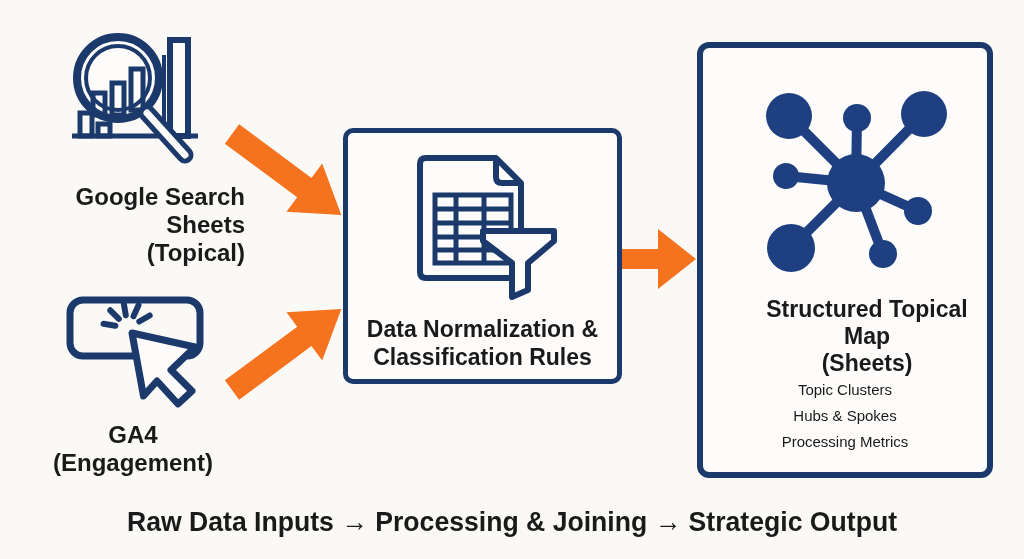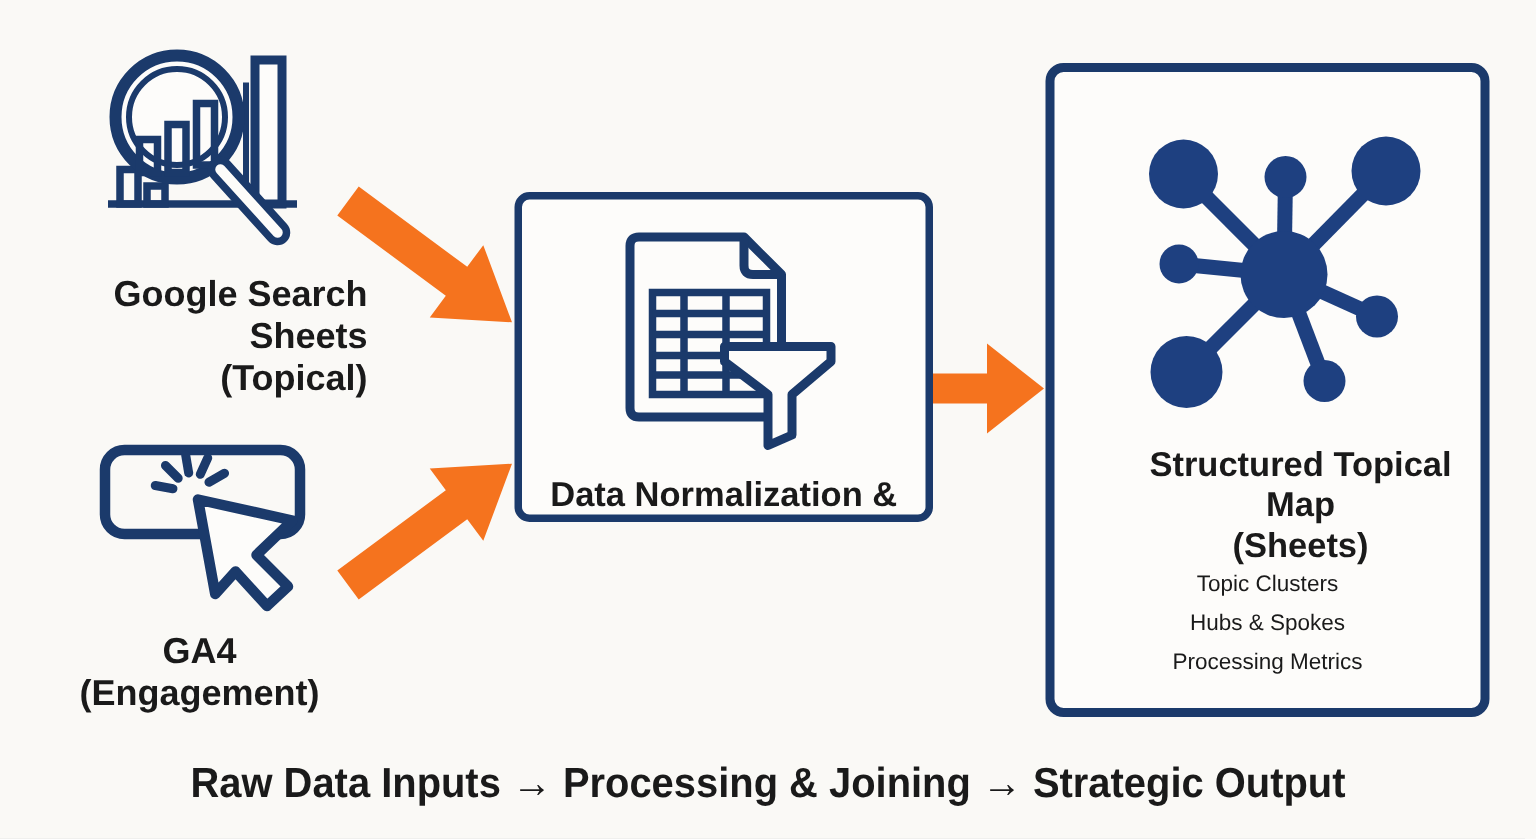--- a/index.html
+++ b/index.html
@@ -6,21 +6,21 @@
   .canvas{
     position:relative;width:1024px;height:559px;overflow:hidden;
     background:#faf9f6;font-family:"Liberation Sans",sans-serif;color:#1a1a1a;
   }
   .abs{position:absolute;}
   .label{position:absolute;text-align:center;font-weight:700;color:#1a1a1a;}
   .node-label{font-size:24px;line-height:28px;}
   .gsc-label{left:25px;top:183px;width:220px;text-align:right;}
   .ga4-label{left:23px;top:421px;width:220px;}
   .box{position:absolute;box-sizing:border-box;background:#fdfcfa;border:5px solid #1b3a6b;}
-  .processing-box{left:343px;top:128px;width:279px;height:220px;border-radius:10px;}
+  .processing-box{left:343px;top:128px;width:279px;height:256px;border-radius:10px;}
   .output-box{left:697px;top:42px;width:296px;height:436px;border-width:6px;border-radius:12px;}
   .processing-label{left:0;right:0;top:182px;font-size:23px;line-height:28px;}
   .output-title{left:0;right:0;top:248px;font-size:23px;line-height:27px;padding-left:44px;}
   .output-items{left:0;right:0;top:329px;font-size:15px;line-height:26px;font-weight:400;}
   .caption{left:0;right:0;top:504px;font-size:28px;line-height:36px;transform:scaleX(0.95);}
   svg{display:block;}
   .arrows{left:0;top:0;pointer-events:none;}
 </style>
 </head>
 <body>
@@ -85,20 +85,21 @@
         <line x1="76" y1="42" x2="76" y2="110"></line>
         <line x1="27" y1="56" x2="103" y2="56"></line>
         <line x1="27" y1="70" x2="103" y2="70"></line>
         <line x1="27" y1="84" x2="103" y2="84"></line>
         <line x1="27" y1="97" x2="103" y2="97"></line>
       </g>
       <path d="M 75,78 H 146 V 88 L 120,110 V 137 L 104,144 V 110 L 75,88 Z" fill="#fdfcfa" stroke="#1b3a6b" stroke-width="6" stroke-linejoin="round"></path>
     </svg>
     <div class="label processing-label">
       <div>Data Normalization &amp;</div>
+      <div>Classification Rules</div>
     </div>
   </div>
 
   <div class="box output-box">
     <svg class="abs" style="left:21px;top:10px;" width="260" height="230" viewBox="0 0 260 230">
       <g stroke="#1e4080" stroke-width="10">
         <line x1="132" y1="125" x2="65" y2="58"></line>
         <line x1="132" y1="125" x2="133" y2="60"></line>
         <line x1="132" y1="125" x2="200" y2="56"></line>
         <line x1="132" y1="125" x2="62" y2="118"></line>

